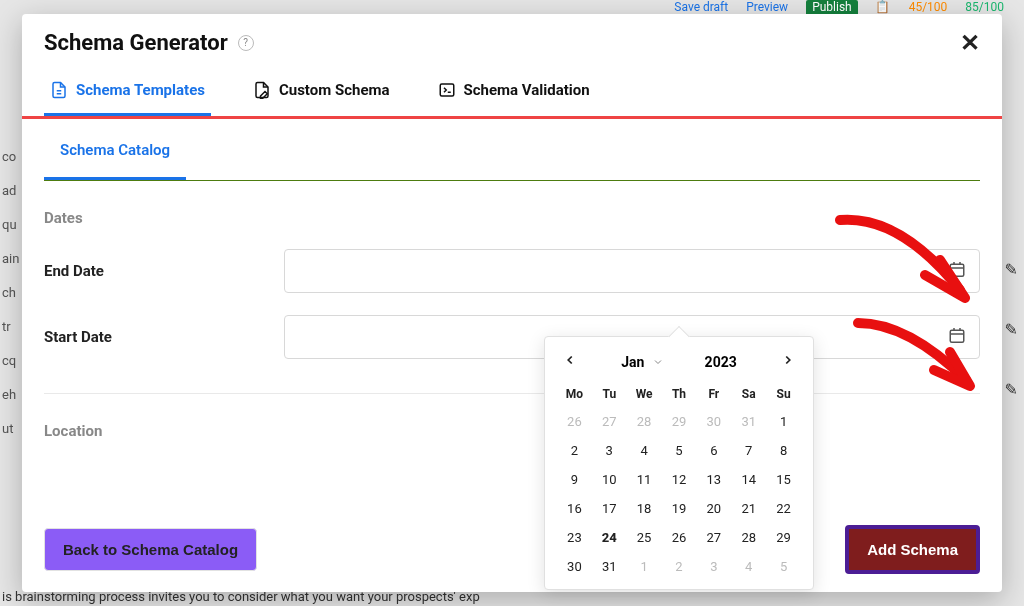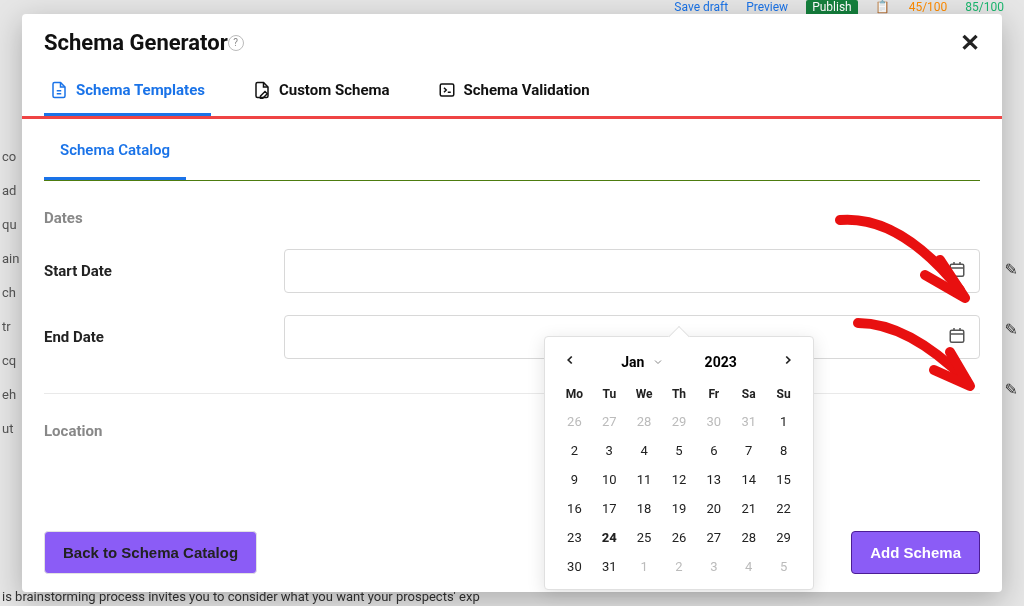--- a/index.html
+++ b/index.html
@@ -13,21 +13,21 @@
   .bg-top span.pub { background: #15803d; color: #fff; padding: 0 6px; border-radius: 2px; }
   .bg-top span.orange { color: #ff8c00; }
   .bg-top span.green { color: #1bb76e; }
   .bg-side { position: absolute; left: 2px; top: 140px; font-size: 13px; color: #555; line-height: 34px; }
   .bg-bottom { position: absolute; bottom: 2px; left: 2px; font-size: 13px; color: #333; }
   .bg-right-icons { position: absolute; right: 6px; top: 240px; font-size: 16px; color: #333; line-height: 60px; }
 
   
   .modal { position: absolute; left: 22px; right: 22px; top: 14px; bottom: 14px; background: #fff; border-radius: 4px; box-shadow: 0 8px 30px rgba(0,0,0,.25); display: flex; flex-direction: column; }
   .modal-header { display: flex; align-items: center; justify-content: space-between; padding: 16px 22px 12px 22px; }
-  .modal-title-wrap { display: flex; align-items: center; }
+  .modal-title-wrap { display: flex; align-items: center; gap: 10px; }
   .modal-title { font-size: 22px; font-weight: 700; color: #111; }
   .help-icon { width: 16px; height: 16px; border: 1px solid #bbb; border-radius: 50%; font-size: 10px; color: #888; display: flex; align-items: center; justify-content: center; }
   .close-btn { font-size: 24px; cursor: pointer; color: #222; background: none; border: none; font-weight: 700; line-height: 1; }
 
   .tabs { display: flex; gap: 36px; padding: 0 22px; border-bottom: 3px solid #ef4444; }
   .tab { display: flex; align-items: center; gap: 8px; padding: 14px 6px; font-size: 15px; font-weight: 700; color: #111; cursor: pointer; border-bottom: 3px solid transparent; }
   .tab.active { color: #1a73e8; border-bottom-color: #1a73e8; }
   .tab-icon { width: 18px; height: 18px; display: flex; align-items: center; justify-content: center; }
 
   .body { flex: 1; padding: 0 22px; overflow: hidden; position: relative; }
@@ -39,21 +39,21 @@
   .field-label { width: 240px; font-size: 15px; font-weight: 700; color: #222; }
   .field-input-wrap { flex: 1; position: relative; }
   .field-input { width: 100%; height: 44px; border: 1px solid #d8d8d8; border-radius: 4px; padding: 0 44px 0 12px; font-size: 14px; }
   .cal-icon-btn { position: absolute; right: 10px; top: 50%; transform: translateY(-50%); background: none; border: none; cursor: pointer; color: #444; padding: 4px; }
 
   .divider { border: none; border-top: 1px solid #e9e9e9; margin-top: 34px; }
 
   .footer { display: flex; justify-content: space-between; align-items: center; padding: 14px 22px 18px 22px; }
   .btn { padding: 12px 18px; font-size: 15px; font-weight: 700; border-radius: 4px; cursor: pointer; }
   .btn-secondary { background: #8b5cf6; border: 1px solid #e2e2e2; color: #222; }
-  .btn-primary { background: #8b5cf6; border: 1px solid #4c1d95; color: #fff; }
+  .btn-primary { background: #7f1d1d; border: 4px solid #4c1d95; color: #fff; }
 
   
   .datepicker { position: absolute; left: 544px; top: 336px; width: 270px; background: #fff; border: 1px solid #e0e0e0; border-radius: 4px; box-shadow: 0 4px 18px rgba(0,0,0,.12); padding: 10px 12px 8px 12px; z-index: 20; }
   .datepicker::before { content: ""; position: absolute; top: -8px; left: 50%; width: 14px; height: 14px; background: #fff; border-left: 1px solid #e0e0e0; border-top: 1px solid #e0e0e0; transform: translateX(-50%) rotate(45deg); }
   .dp-header { display: flex; align-items: center; justify-content: space-between; padding: 4px 2px 8px 2px; }
   .dp-month-wrap { display: flex; align-items: center; gap: 8px; font-weight: 700; font-size: 14px; }
   .dp-year { font-weight: 700; font-size: 14px; }
   .dp-nav { background: none; border: none; cursor: pointer; font-size: 16px; color: #222; padding: 2px 4px; }
   .dp-grid { display: grid; grid-template-columns: repeat(7, 1fr); text-align: center; }
   .dp-dow { font-size: 12px; font-weight: 700; color: #222; padding: 6px 0; }
@@ -139,36 +139,36 @@
   </div>
 
   <div class="body">
     <div class="subtabs">
       <div class="subtab">Schema Catalog</div>
     </div>
 
     <div class="section-label">Dates</div>
 
     <div class="field-row">
-      <div class="field-label">Start Date</div>
+      <div class="field-label">End Date</div>
       <div class="field-input-wrap">
         <input class="field-input" value="" style="">
         <button class="cal-icon-btn">
           <svg width="18" height="18" viewBox="0 0 24 24" fill="none" stroke="#555" stroke-width="2">
               <rect x="3" y="5" width="18" height="16" rx="2"></rect>
               <line x1="3" y1="10" x2="21" y2="10"></line>
               <line x1="8" y1="2" x2="8" y2="6"></line>
               <line x1="16" y1="2" x2="16" y2="6"></line>
             </svg>
         </button>
       </div>
     </div>
 
     <div class="field-row">
-      <div class="field-label">End Date</div>
+      <div class="field-label">Start Date</div>
       <div class="field-input-wrap">
         <input class="field-input" value="" style="">
         <button class="cal-icon-btn">
           <svg width="18" height="18" viewBox="0 0 24 24" fill="none" stroke="#555" stroke-width="2">
               <rect x="3" y="5" width="18" height="16" rx="2"></rect>
               <line x1="3" y1="10" x2="21" y2="10"></line>
               <line x1="8" y1="2" x2="8" y2="6"></line>
               <line x1="16" y1="2" x2="16" y2="6"></line>
             </svg>
         </button>

